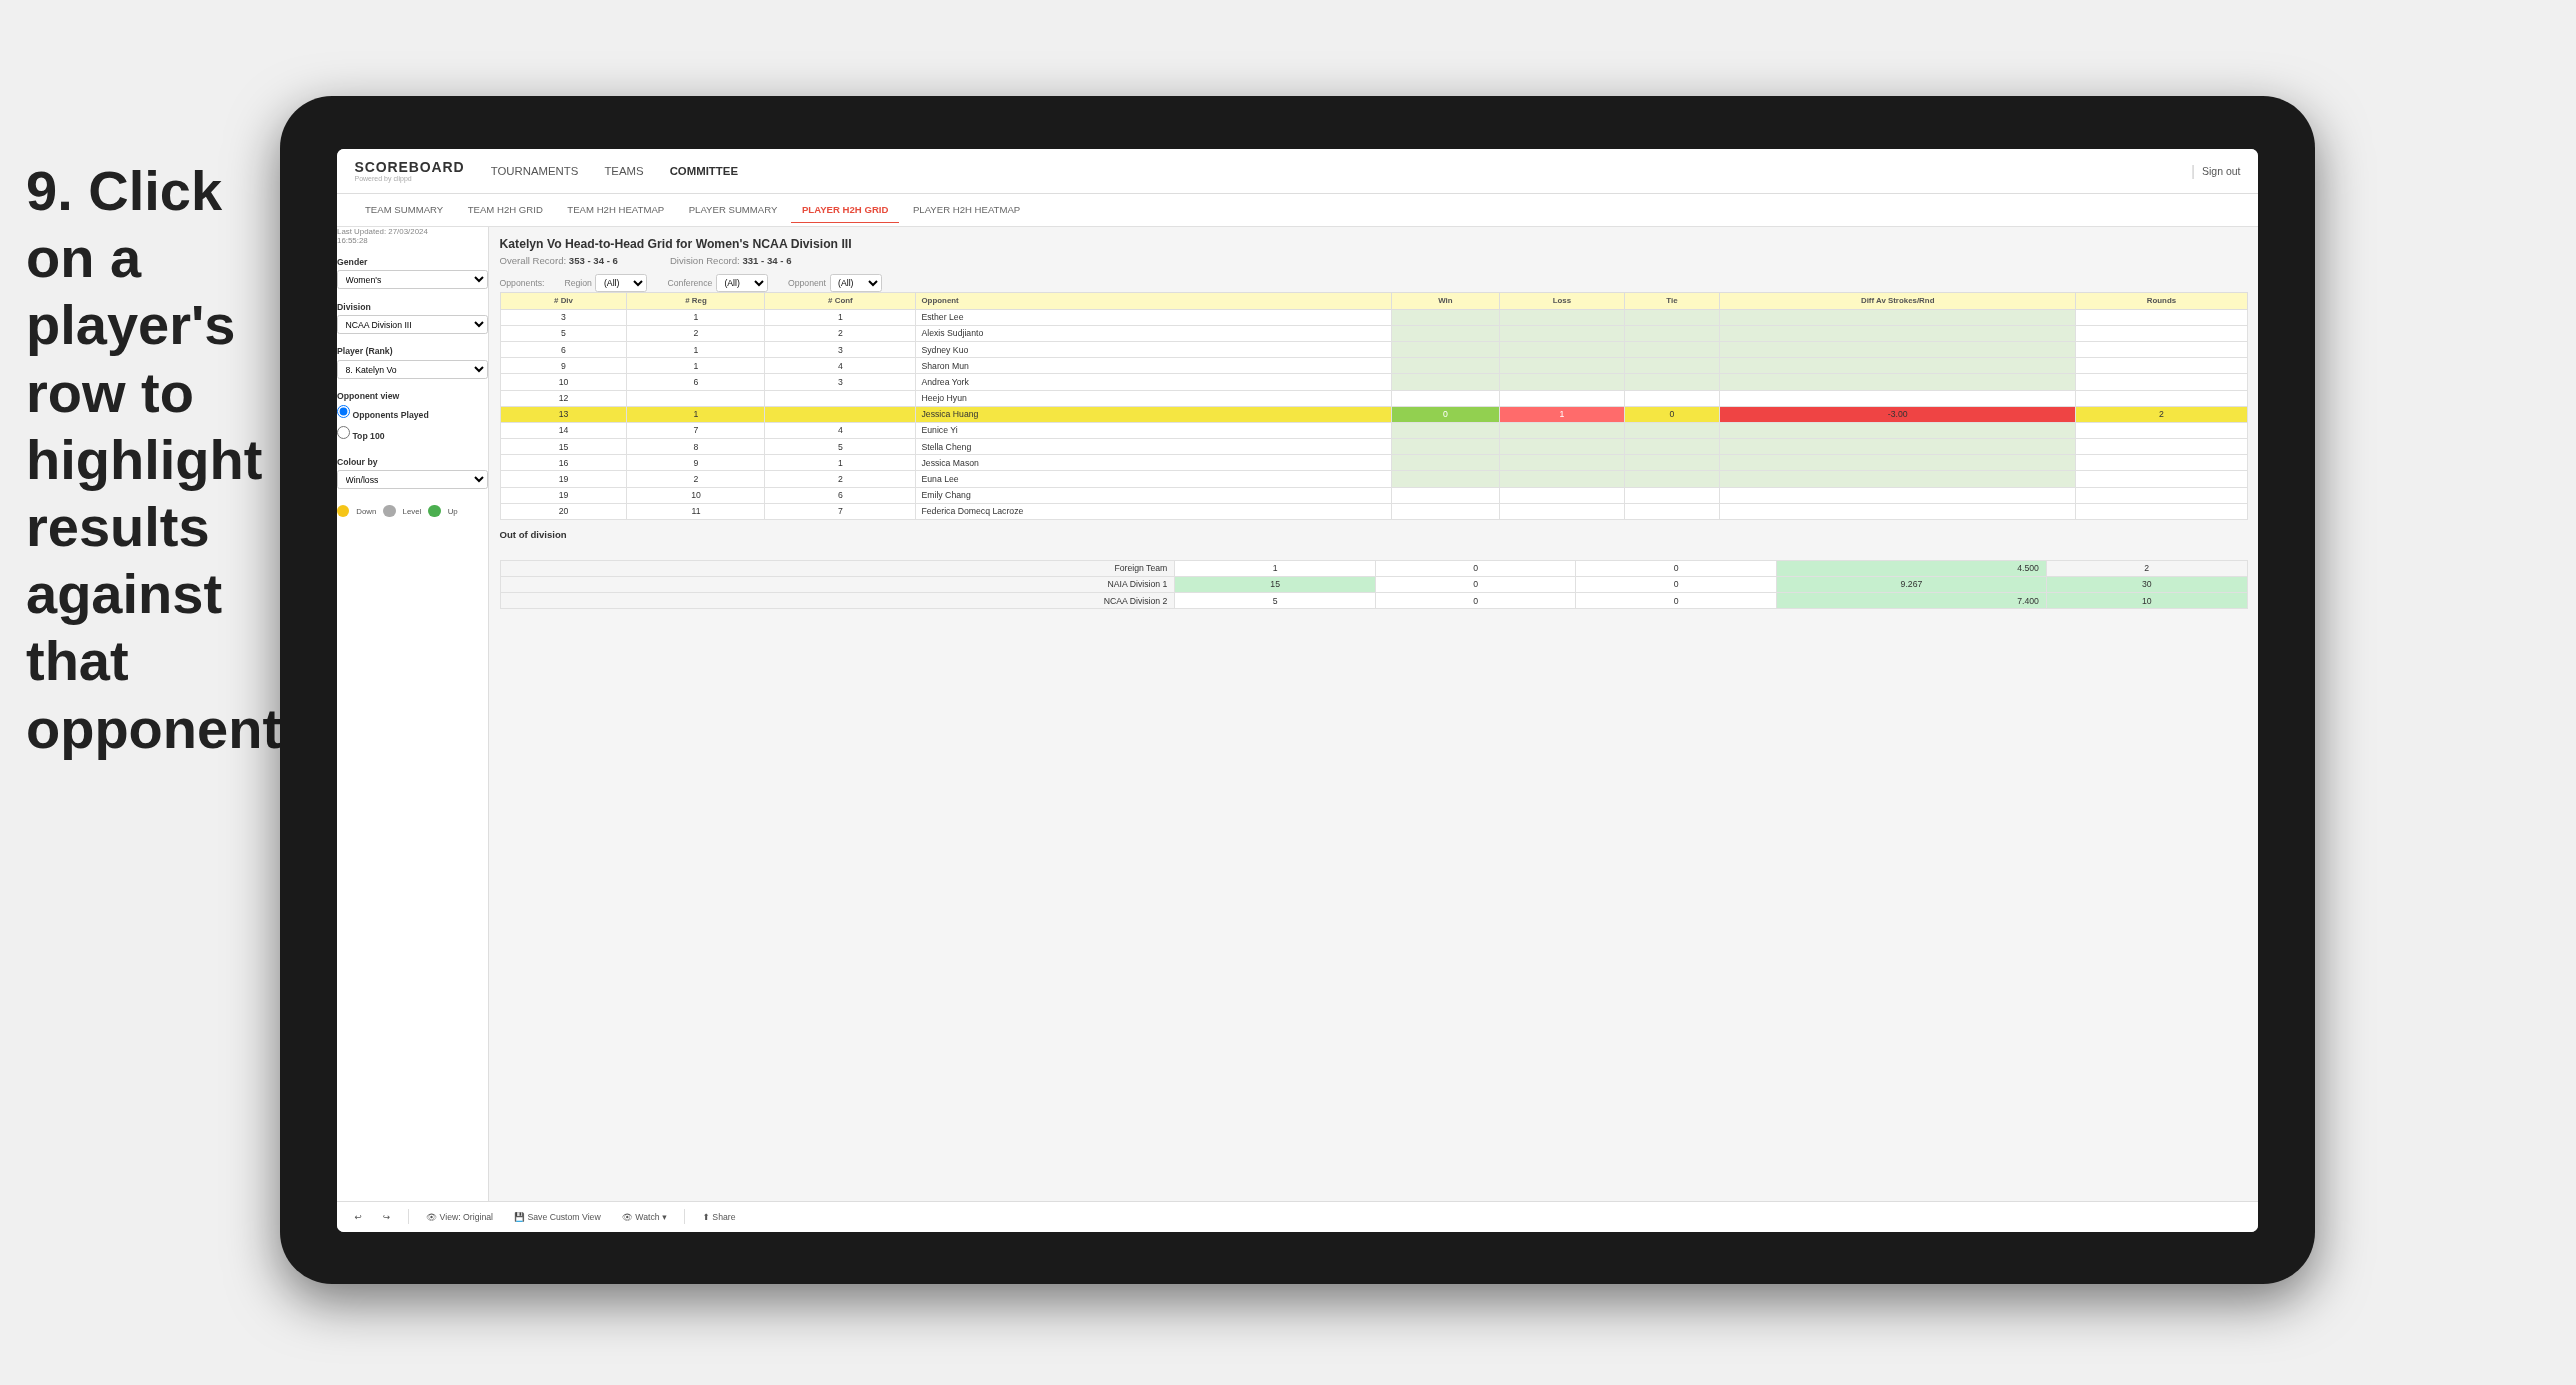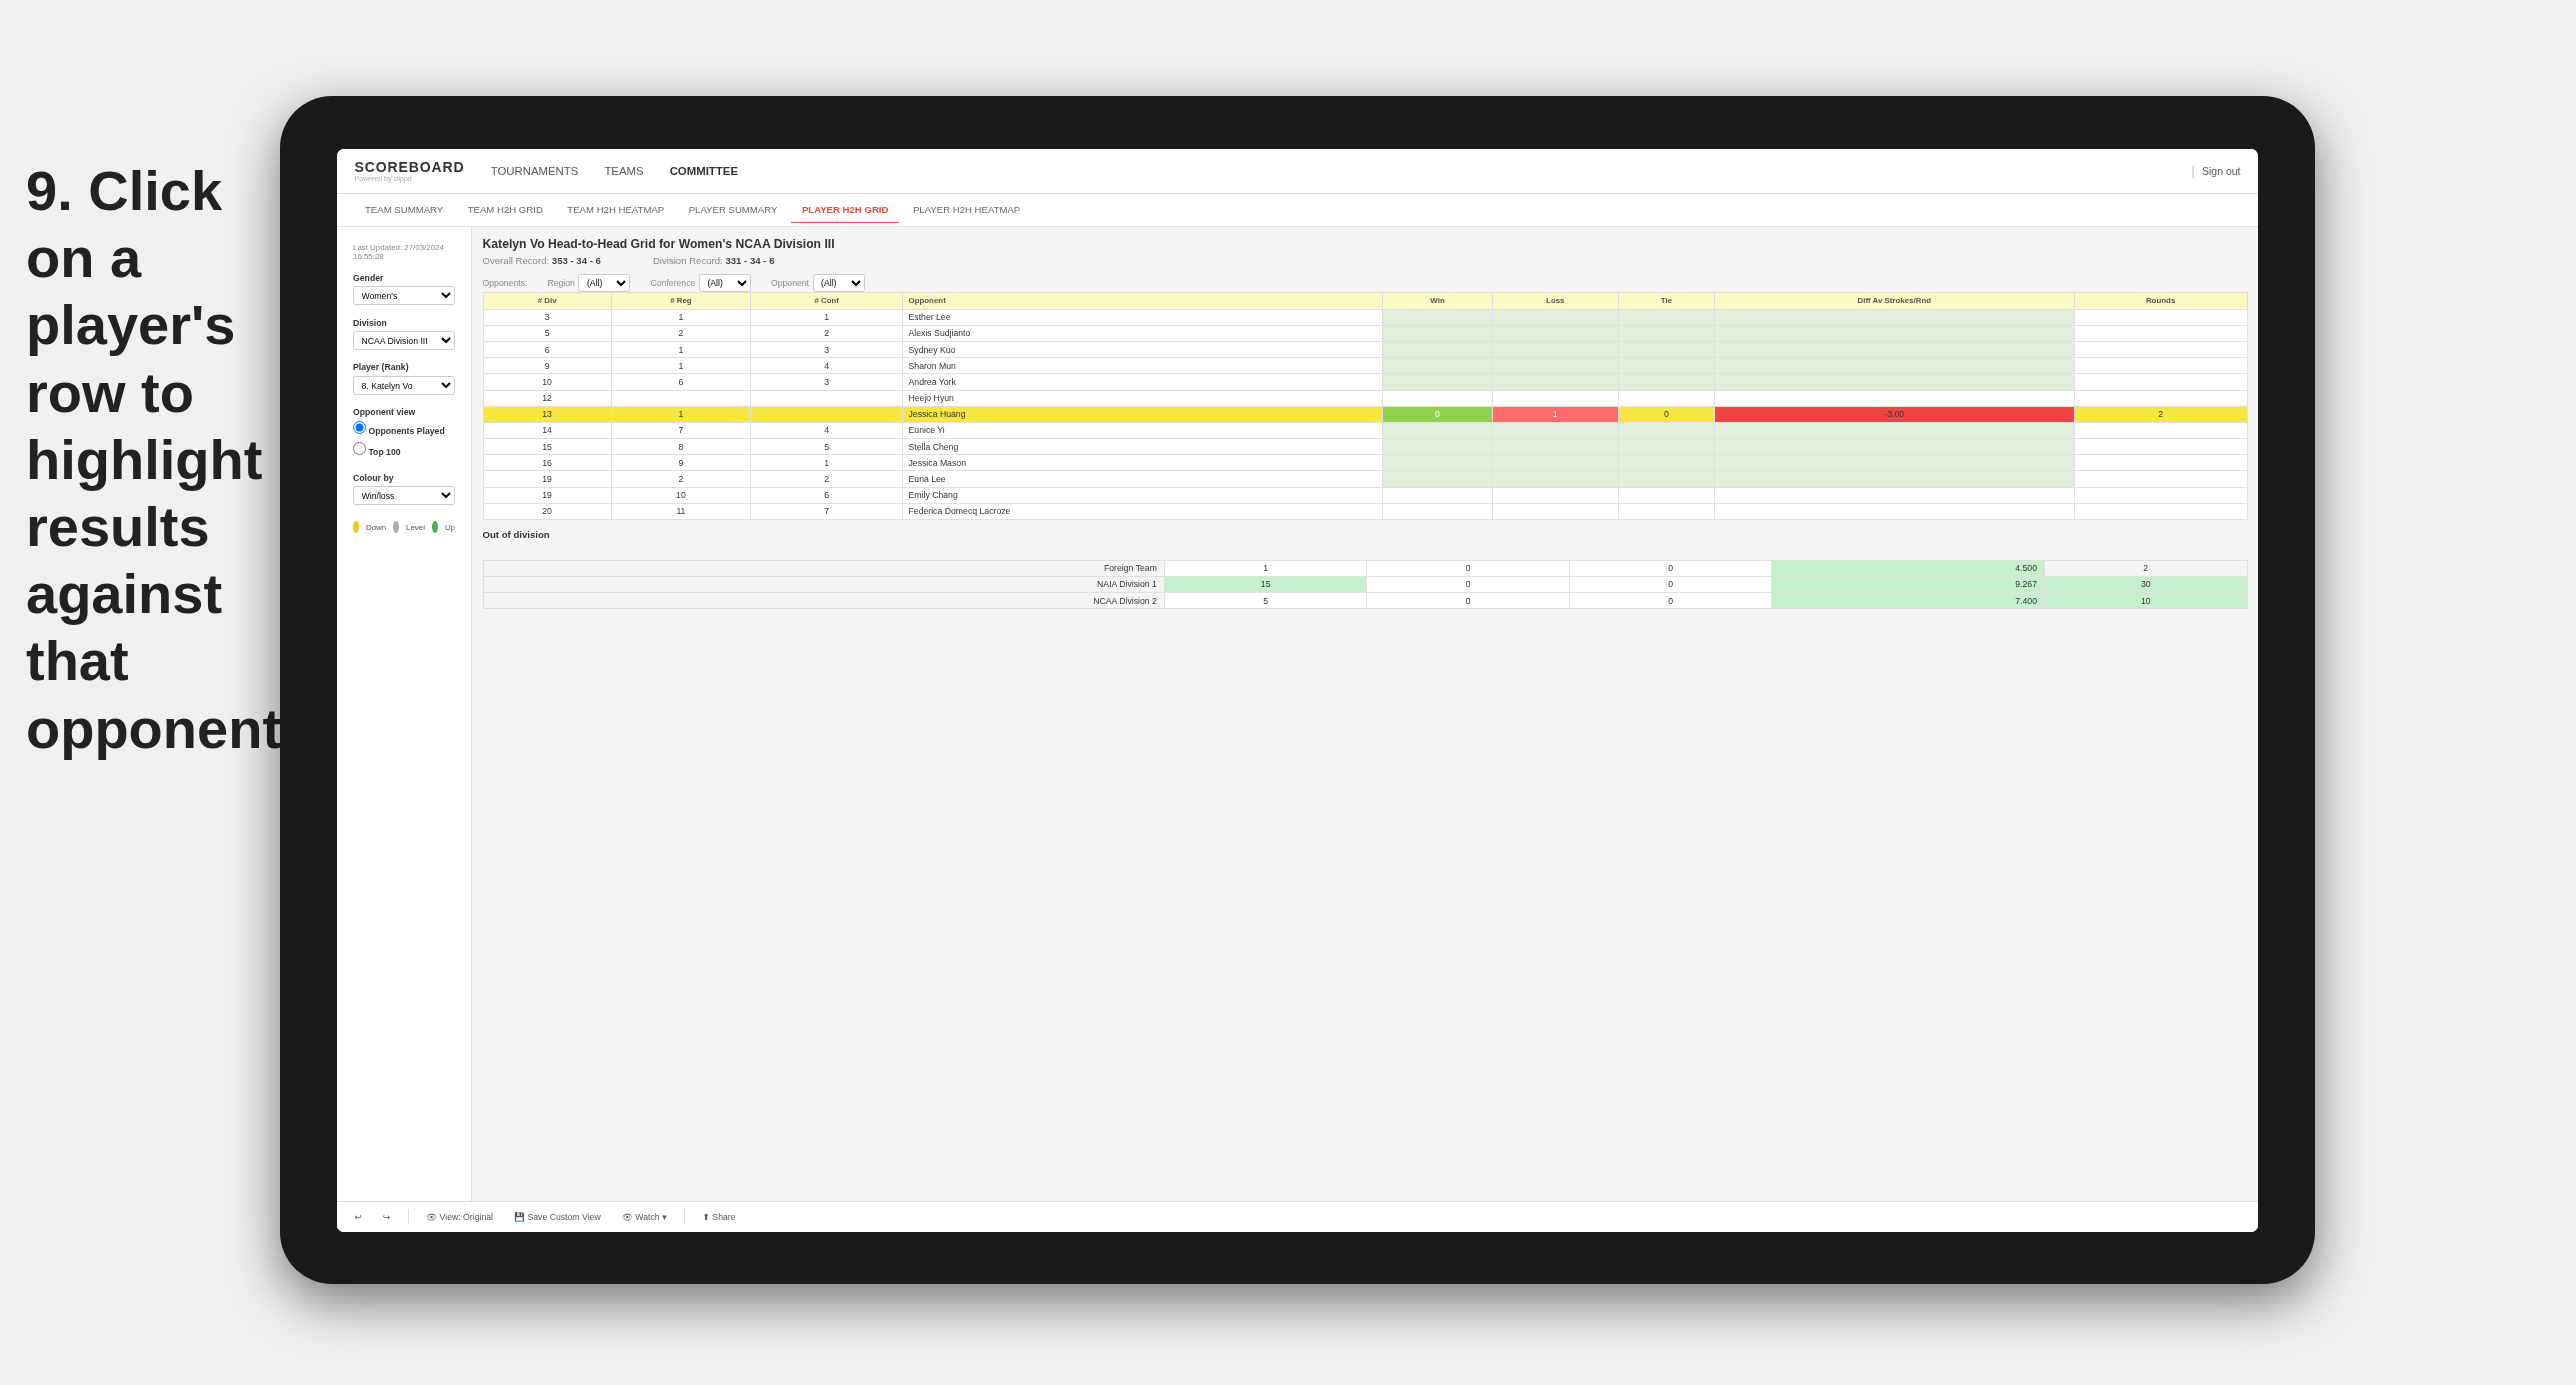--- a/index.html
+++ b/index.html
@@ -100,24 +100,24 @@
     
     .main-content {
       display: flex;
       flex: 1;
       background: #f5f5f5;
       overflow: hidden;
     }
 
     
     .sidebar {
-      width: 135px;
+      width: 152px;
       background: #fff;
       border-right: 0.9px solid #ddd;
-      padding: 16px;
+      padding: 0;
       font-size: 9.6px;
       display: flex;
       flex-direction: column;
       gap: 12.2px;
     }
 
     .sidebar-datetime {
       font-size: 7.9px;
       color: #888;
     }
@@ -637,21 +637,21 @@
               <td class="center" style="width:52px; background:#fff;">0</td>
               <td class="center" style="width:52px; background:#fff;">0</td>
               <td class="right" style="width:70px; background:#c6efce;">4.500</td>
               <td class="center" style="width:52px;">2</td>
             </tr>
             <tr>
               <td style="text-align:right;">NAIA Division 1</td>
               <td class="center" style="background:#c6efce;">15</td>
               <td class="center" style="background:#fff;">0</td>
               <td class="center" style="background:#fff;">0</td>
-              <td class="right" style="background:#c6efce;">9.267</td>
+              <td class="right" style="background:#c6efce;text-align:center;">9.267</td>
               <td class="center" style="background:#c6efce;">30</td>
             </tr>
             <tr>
               <td style="text-align:right;">NCAA Division 2</td>
               <td class="center" style="background:#fff;">5</td>
               <td class="center" style="background:#fff;">0</td>
               <td class="center" style="background:#fff;">0</td>
               <td class="right" style="background:#c6efce;">7.400</td>
               <td class="center" style="background:#c6efce;">10</td>
             </tr>

